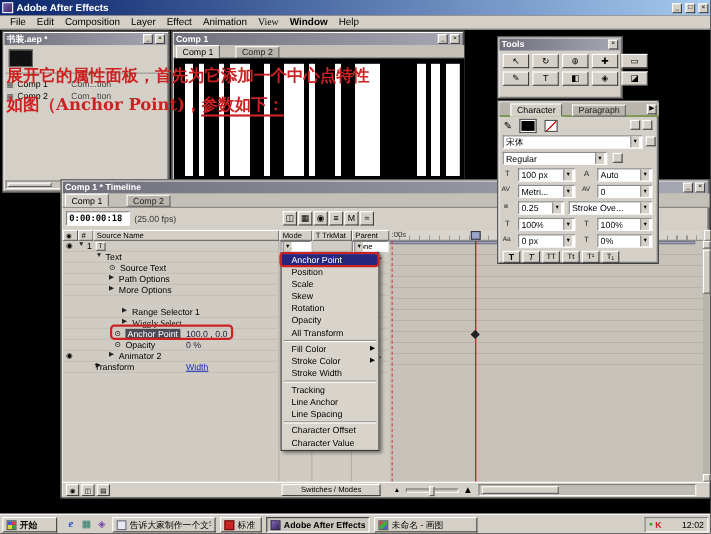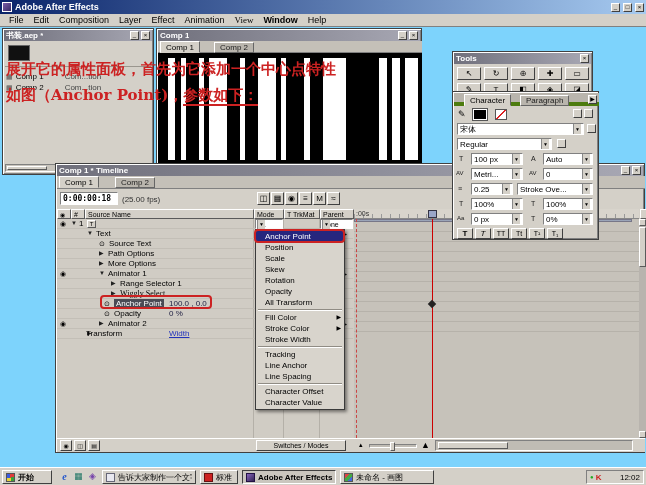--- a/index.html
+++ b/index.html
@@ -1,16 +1,16 @@
 <!DOCTYPE html>
 <html><head>
 <meta charset="utf-8">
 <style>
   html,body{margin:0;padding:0;background:#555;}
-  #screen{position:relative;width:646px;height:485px;background:#7dd3fc;overflow:hidden;
+  #screen{position:relative;width:646px;height:485px;background:#000000;overflow:hidden;
           font-family:"Liberation Sans",sans-serif;font-size:9px;color:#000;}
   #screen *{box-sizing:border-box;}
   .abs{position:absolute;}
   .nw{white-space:nowrap;overflow:hidden;}
   
   .win{position:absolute;background:#d4d0c8;border:1px solid #404040;
        box-shadow:inset 1px 1px 0 #ffffff, inset -1px -1px 0 #808080;}
   .r{background:#d4d0c8;border:1px solid;border-color:#ffffff #5a5a5a #5a5a5a #ffffff;}
   .s{background:#ffffff;border:1px solid;border-color:#808080 #ffffff #ffffff #808080;}
   .ttl{position:absolute;left:1px;right:1px;top:1px;height:11px;
@@ -237,29 +237,20 @@
       <div class="tlrow" style="top:30px;">
         <span class="tw" style="left:42px;">▶</span>
         <span style="left:51px;">Path Options</span>
       </div>
 
       <div class="tlrow" style="top:40px;">
         <span class="tw" style="left:42px;">▶</span>
         <span style="left:51px;">More Options</span>
       </div>
 
-      <div class="tlrow" style="top:50px;">
-        <span class="eyei">◉</span>
-        <span class="tw" style="left:42px;">▼</span>
-        <span style="left:51px;">Animator 1</span>
-        <div class="actx">
-          <span style="position:static;">Add:</span>
-          <span style="position:static;font-size:6px;">▶</span>
-        </div>
-      </div>
 
       <div class="tlrow" style="top:60px;">
         <span class="tw" style="left:54px;">▶</span>
         <span style="left:63px;">Range Selector 1</span>
       </div>
 
       <div class="tlrow" style="top:70px;font-family:Liberation Serif, serif;">
         <span class="tw" style="left:54px;">▶</span>
         <span style="left:63px;">Wiggly Select..</span>
       </div>
@@ -330,21 +321,21 @@
       <div class="abs s" style="left:312px;top:5px;width:48px;height:4px;background:#c0bcb4;">
         <div class="r" style="position:absolute;left:20px;top:-3px;width:5px;height:9px;"></div>
       </div>
       <span class="abs" style="left:364px;top:1px;font-size:9px;">▲</span>
       <div class="abs s" style="left:378px;top:1px;width:198px;height:11px;background:#c0bcb4;">
         <div class="r" style="position:absolute;left:2px;top:1px;width:70px;height:7px;"></div>
       </div>
     </div>
   </div>
 
-  <div class="win" style="left:452px;top:51px;width:141px;height:57px;z-index:6;">
+  <div class="win" style="left:452px;top:33px;width:114px;height:57px;z-index:6;">
     <div class="ttl">
       <span class="nw">Tools</span>
       <span class="sp"></span>
       <div class="wb"><span>×</span></div>
     </div>
     <div class="tbtn" style="left:4px;top:15px;width:24px;height:13px;">
         <span>↖</span>
       </div>
     <div class="tbtn" style="left:31px;top:15px;width:24px;height:13px;">
         <span>↻</span>
@@ -369,21 +360,21 @@
       </div>
     <div class="tbtn" style="left:85px;top:31px;width:24px;height:13px;">
         <span>◈</span>
       </div>
     <div class="tbtn" style="left:112px;top:31px;width:24px;height:13px;">
         <span>◪</span>
       </div>
   </div>
 
   <div class="win" style="left:452px;top:91px;width:147px;height:149px;z-index:6;">
-    <div class="abs" style="left:1px;top:1px;width:145px;height:13px;background:#b9b5ad;border-bottom:4px solid #4d7c0f;">
+    <div class="abs" style="left:1px;top:1px;width:145px;height:13px;background:#b9b5ad;border-bottom:1px solid #4d7c0f;">
       <div class="tab" style="left:10px;top:1px;height:12px;">
         <span>Character</span>
       </div>
       <div class="tab off" style="left:66px;top:2px;">
         <span>Paragraph</span>
       </div>
       <div class="wb" style="position:absolute;right:2px;top:2px;">
         <span>▶</span>
       </div>
     </div>

